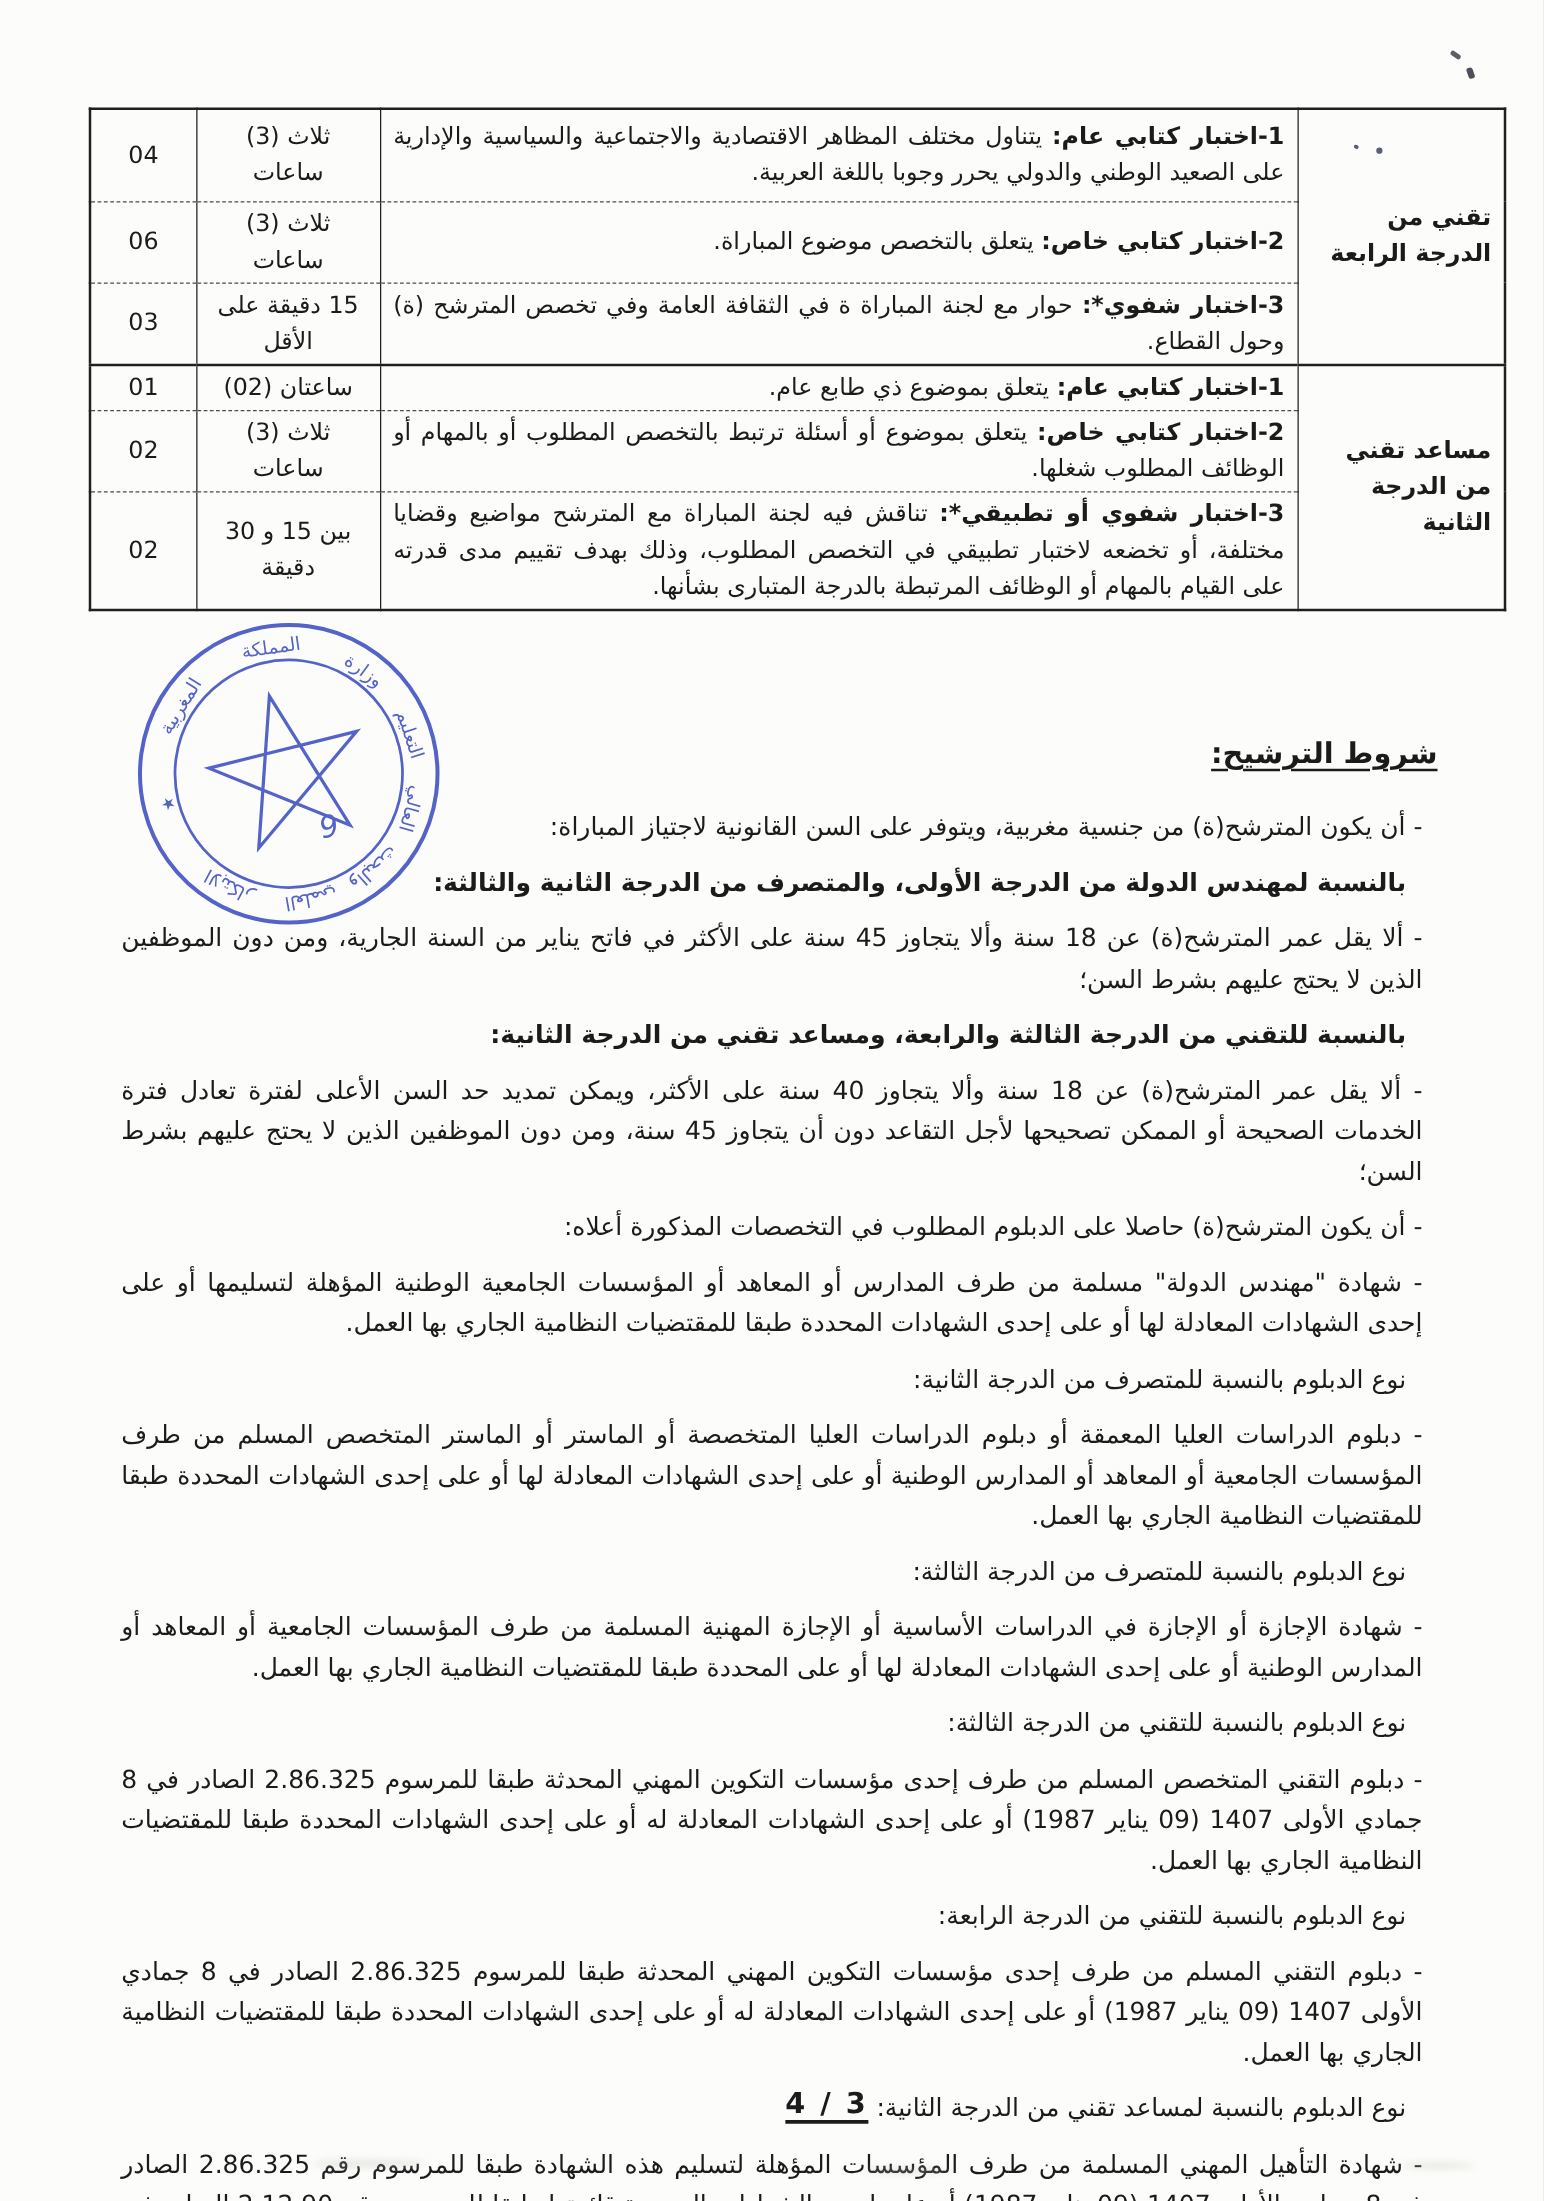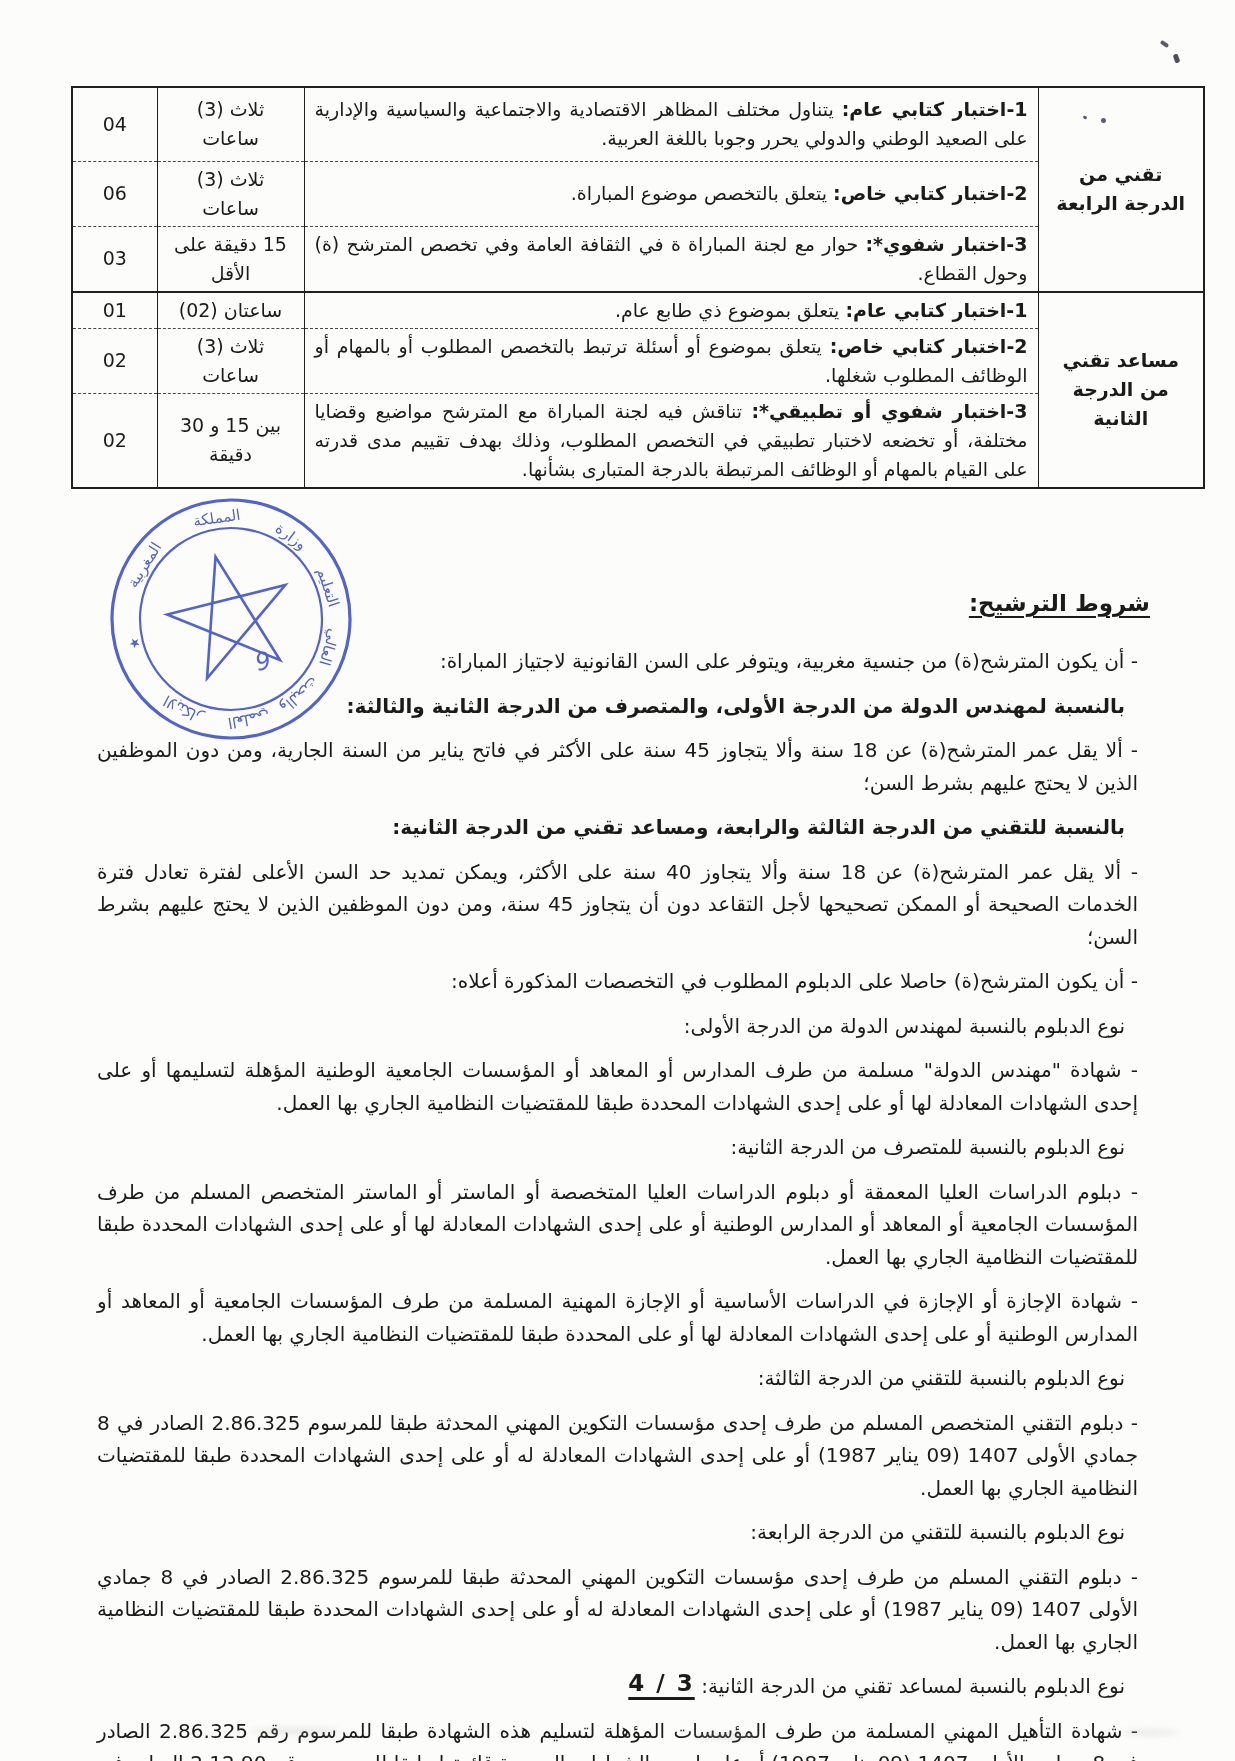--- a/index.html
+++ b/index.html
@@ -12,21 +12,21 @@
   .exam-table-wrap{position:absolute;top:86px;right:30px;}
   table.exams{border-collapse:collapse;table-layout:fixed;width:1132px;background:transparent;}
   table.exams{border:2px solid #1f1f1f;}
   table.exams td{
     border-left:1.6px solid #1f1f1f;border-right:1.6px solid #1f1f1f;
     padding:3px 10px;vertical-align:middle;font-size:19px;line-height:29px;
   }
   tr.r-dash td{border-top:1.5px dashed #4a4a4a;}
   tr.r-solid td{border-top:2px solid #1f1f1f;}
   td.cat{
-    text-align:center;font-weight:bold;font-size:19px;line-height:44px;
+    text-align:right;font-weight:bold;font-size:19px;line-height:44px;
     border-left:2px solid #1f1f1f;position:relative;
   }
   td.desc{text-align:justify;}
   td.desc .t{font-weight:bold;margin-top:10px;}
   td.dur,td.coef{text-align:center;font-size:18px;line-height:24px;padding:3px 6px;}
   
   .note{
     position:absolute;top:444px;right:85px;left:85px;
     font-size:21px;font-weight:bold;line-height:49px;text-align:justify;
   }
@@ -133,24 +133,24 @@
 
   <div class="sec-heading">شروط الترشيح:</div>
 
   <div class="conds">
     <p>- أن يكون المترشح(ة) من جنسية مغربية، ويتوفر على السن القانونية لاجتياز المباراة:</p>
     <p class="bold">بالنسبة لمهندس الدولة من الدرجة الأولى، والمتصرف من الدرجة الثانية والثالثة:</p>
     <p>- ألا يقل عمر المترشح(ة) عن 18 سنة وألا يتجاوز 45 سنة على الأكثر في فاتح يناير من السنة الجارية، ومن دون الموظفين الذين لا يحتج عليهم بشرط السن؛</p>
     <p class="bold">بالنسبة للتقني من الدرجة الثالثة والرابعة، ومساعد تقني من الدرجة الثانية:</p>
     <p>- ألا يقل عمر المترشح(ة) عن 18 سنة وألا يتجاوز 40 سنة على الأكثر، ويمكن تمديد حد السن الأعلى لفترة تعادل فترة الخدمات الصحيحة أو الممكن تصحيحها لأجل التقاعد دون أن يتجاوز 45 سنة، ومن دون الموظفين الذين لا يحتج عليهم بشرط السن؛</p>
     <p>- أن يكون المترشح(ة) حاصلا على الدبلوم المطلوب في التخصصات المذكورة أعلاه:</p>
-    <p class="sub">نوع الدبلوم بالنسبة لمهندس الدولة من الدرجة الأولى:</p>
     <p>- شهادة "مهندس الدولة" مسلمة من طرف المدارس أو المعاهد أو المؤسسات الجامعية الوطنية المؤهلة لتسليمها أو على إحدى الشهادات المعادلة لها أو على إحدى الشهادات المحددة طبقا للمقتضيات النظامية الجاري بها العمل.</p>
     <p class="sub">نوع الدبلوم بالنسبة للمتصرف من الدرجة الثانية:</p>
     <p>- دبلوم الدراسات العليا المعمقة أو دبلوم الدراسات العليا المتخصصة أو الماستر أو الماستر المتخصص المسلم من طرف المؤسسات الجامعية أو المعاهد أو المدارس الوطنية أو على إحدى الشهادات المعادلة لها أو على إحدى الشهادات المحددة طبقا للمقتضيات النظامية الجاري بها العمل.</p>
+    <p class="sub">نوع الدبلوم بالنسبة للمتصرف من الدرجة الثالثة:</p>
     <p>- شهادة الإجازة أو الإجازة في الدراسات الأساسية أو الإجازة المهنية المسلمة من طرف المؤسسات الجامعية أو المعاهد أو المدارس الوطنية أو على إحدى الشهادات المعادلة لها أو على المحددة طبقا للمقتضيات النظامية الجاري بها العمل.</p>
     <p class="sub">نوع الدبلوم بالنسبة للتقني من الدرجة الثالثة:</p>
     <p>- دبلوم التقني المتخصص المسلم من طرف إحدى مؤسسات التكوين المهني المحدثة طبقا للمرسوم 2.86.325 الصادر في 8 جمادي الأولى 1407 (09 يناير 1987) أو على إحدى الشهادات المعادلة له أو على إحدى الشهادات المحددة طبقا للمقتضيات النظامية الجاري بها العمل.</p>
     <p class="sub">نوع الدبلوم بالنسبة للتقني من الدرجة الرابعة:</p>
     <p>- دبلوم التقني المسلم من طرف إحدى مؤسسات التكوين المهني المحدثة طبقا للمرسوم 2.86.325 الصادر في 8 جمادي الأولى 1407 (09 يناير 1987) أو على إحدى الشهادات المعادلة له أو على إحدى الشهادات المحددة طبقا للمقتضيات النظامية الجاري بها العمل.</p>
     <p class="sub">نوع الدبلوم بالنسبة لمساعد تقني من الدرجة الثانية:</p>
     <p>- شهادة التأهيل المهني المسلمة من طرف المؤسسات المؤهلة لتسليم هذه الشهادة طبقا للمرسوم رقم 2.86.325 الصادر في 8 جمادي الأولى 1407 (09 يناير 1987) أو على إحدى الشهادات المحددة قائمتها طبقا للمرسوم رقم 2.12.90 الصادر في 08  جمادي الآخرة 1433 (30 أبريل 2012) يتعلق بالشهادات المطلوبة لولوج مختلف الدرجات المحدثة بموجب الأنظمة الأساسية.</p>
   </div>
 
   <svg class="stamp" viewBox="0 0 262 262">

